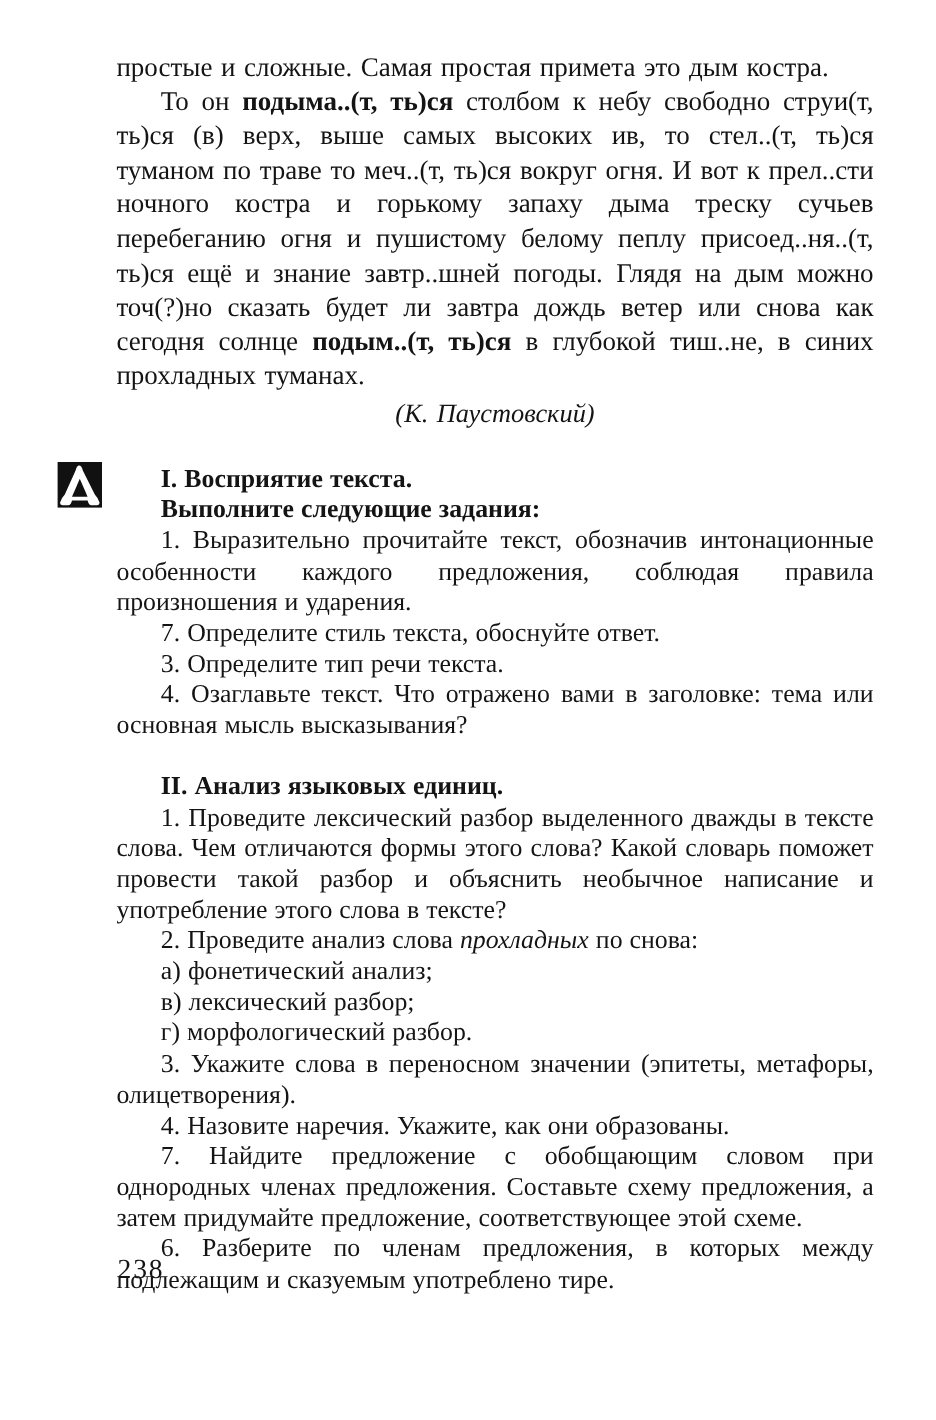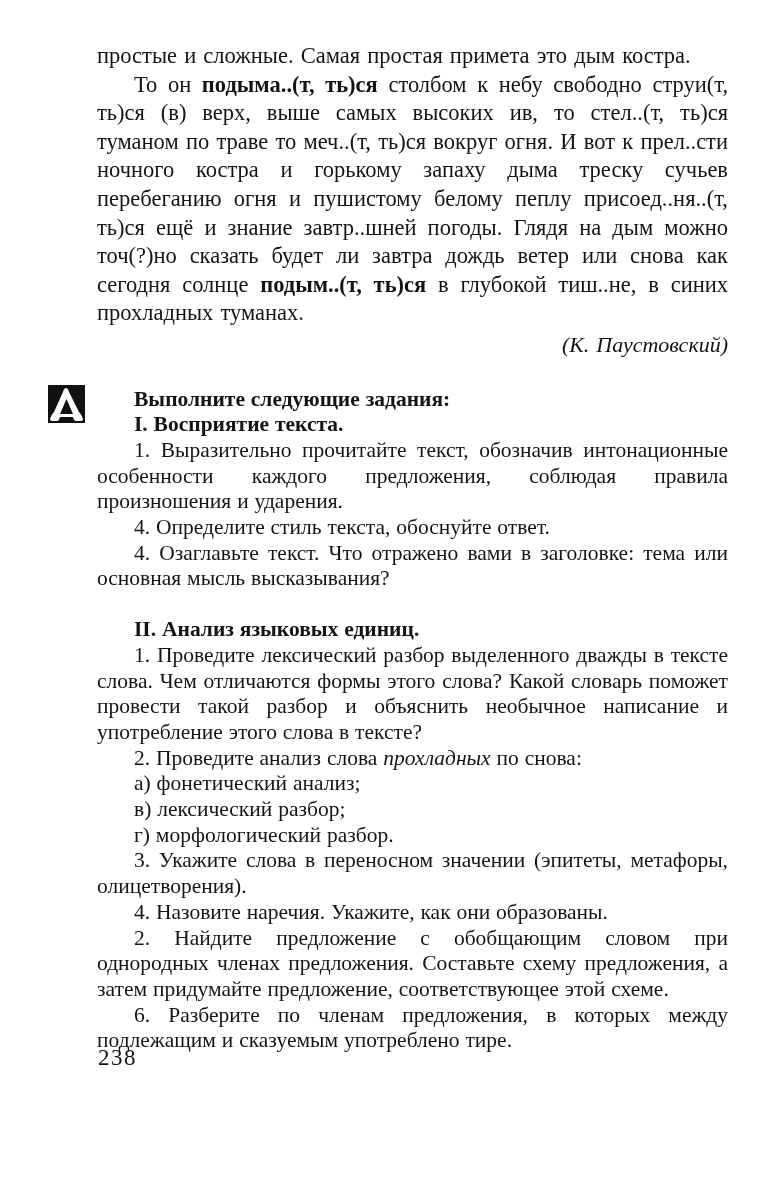--- a/index.html
+++ b/index.html
@@ -10,21 +10,21 @@
     font-family:"Liberation Serif", "DejaVu Serif", serif;
   }
   .content { position:absolute; left:97px; top:42px; width:631px; }
 
   .passage { font-size:22.5px; line-height:28.6px; text-align:justify; word-spacing:1.5px; }
   .passage p { margin:0; }
   .indent { text-indent:37px; }
   .bold { font-weight:bold; }
   .italic { font-style:italic; }
 
-  .attribution { text-align:right; font-style:italic; font-size:22px; margin-top:3px; }
+  .attribution { text-align:center; font-style:italic; font-size:22px; margin-top:3px; }
 
   .tasks { position:relative; margin-top:27px; font-size:21.5px; line-height:25.7px; }
   .tasks p { margin:0; text-align:justify; text-indent:37px; word-spacing:0.5px; }
   .task-head { font-weight:bold; text-align:left; }
   .sec2-gap { margin-top:25px !important; }
   .sub-item { text-align:right; }
 
   .task-icon { position:absolute; left:-50px; top:-3px; width:39px; height:42px; }
 
   .page-number { position:absolute; left:98px; top:1045px; font-size:23px; letter-spacing:1.5px; }
@@ -53,40 +53,41 @@
     <div class="tasks">
 
       <svg class="task-icon" viewBox="0 0 39 42" aria-hidden="true">
         <rect x="1" y="1" width="37" height="38" fill="#111111"></rect>
         <path fill="#ffffff" d="M19 4
           Q21 4 22 8 L32 28 Q35 31 36 35 Q36 37 34 37 L29 37 Q27 37 26 33 L13 33
           Q12 37 10 37 L5 37 Q3 37 3 35 Q4 31 7 28 L16 8 Q17 4 19 4 Z"></path>
         <path fill="#111111" d="M19.5 15 L26 30 L13 30 Z"></path>
       </svg>
 
+      <p class="task-head">I. Восприятие текста.</p>
       <p class="task-head">Выполните следующие задания:</p>
-      <p class="task-head">I. Восприятие текста.</p>
 
       <p>1. Выразительно прочитайте текст, обозначив интонационные особенности каждого предложения, соблюдая правила произношения и ударения.</p>
-      <p>4. Определите стиль текста, обоснуйте ответ.</p>
+      <p>7. Определите стиль текста, обоснуйте ответ.</p>
+      <p>3. Определите тип речи текста.</p>
       <p>4. Озаглавьте текст. Что отражено вами в заголовке: тема или основная мысль высказывания?</p>
 
       <p class="task-head sec2-gap">II. Анализ языковых единиц.</p>
 
       <p>1. Проведите лексический разбор выделенного дважды в тексте слова. Чем отличаются формы этого слова? Какой словарь поможет провести такой разбор и объяснить необычное написание и употребление этого слова в тексте?</p>
 
       <p><span>2. Проведите анализ слова </span><span class="italic">прохладных</span><span> по снова:</span></p>
 
       <p class="sub-item">а) фонетический анализ;</p>
       <p class="sub-item">в) лексический разбор;</p>
       <p class="sub-item">г) морфологический разбор.</p>
 
       <p>3. Укажите слова в переносном значении (эпитеты, метафоры, олицетворения).</p>
       <p>4. Назовите наречия. Укажите, как они образованы.</p>
-      <p>2. Найдите предложение с обобщающим словом при однородных членах предложения. Составьте схему предложения, а затем придумайте предложение, соответствующее этой схеме.</p>
+      <p>7. Найдите предложение с обобщающим словом при однородных членах предложения. Составьте схему предложения, а затем придумайте предложение, соответствующее этой схеме.</p>
       <p>6. Разберите по членам предложения, в которых между подлежащим и сказуемым употреблено тире.</p>
     </div>
 
   </div>
 
   <div class="page-number">238</div>
 
   <div class="watermark-fade"></div>
   <div class="watermark">http://gdz.wtf</div>
 

